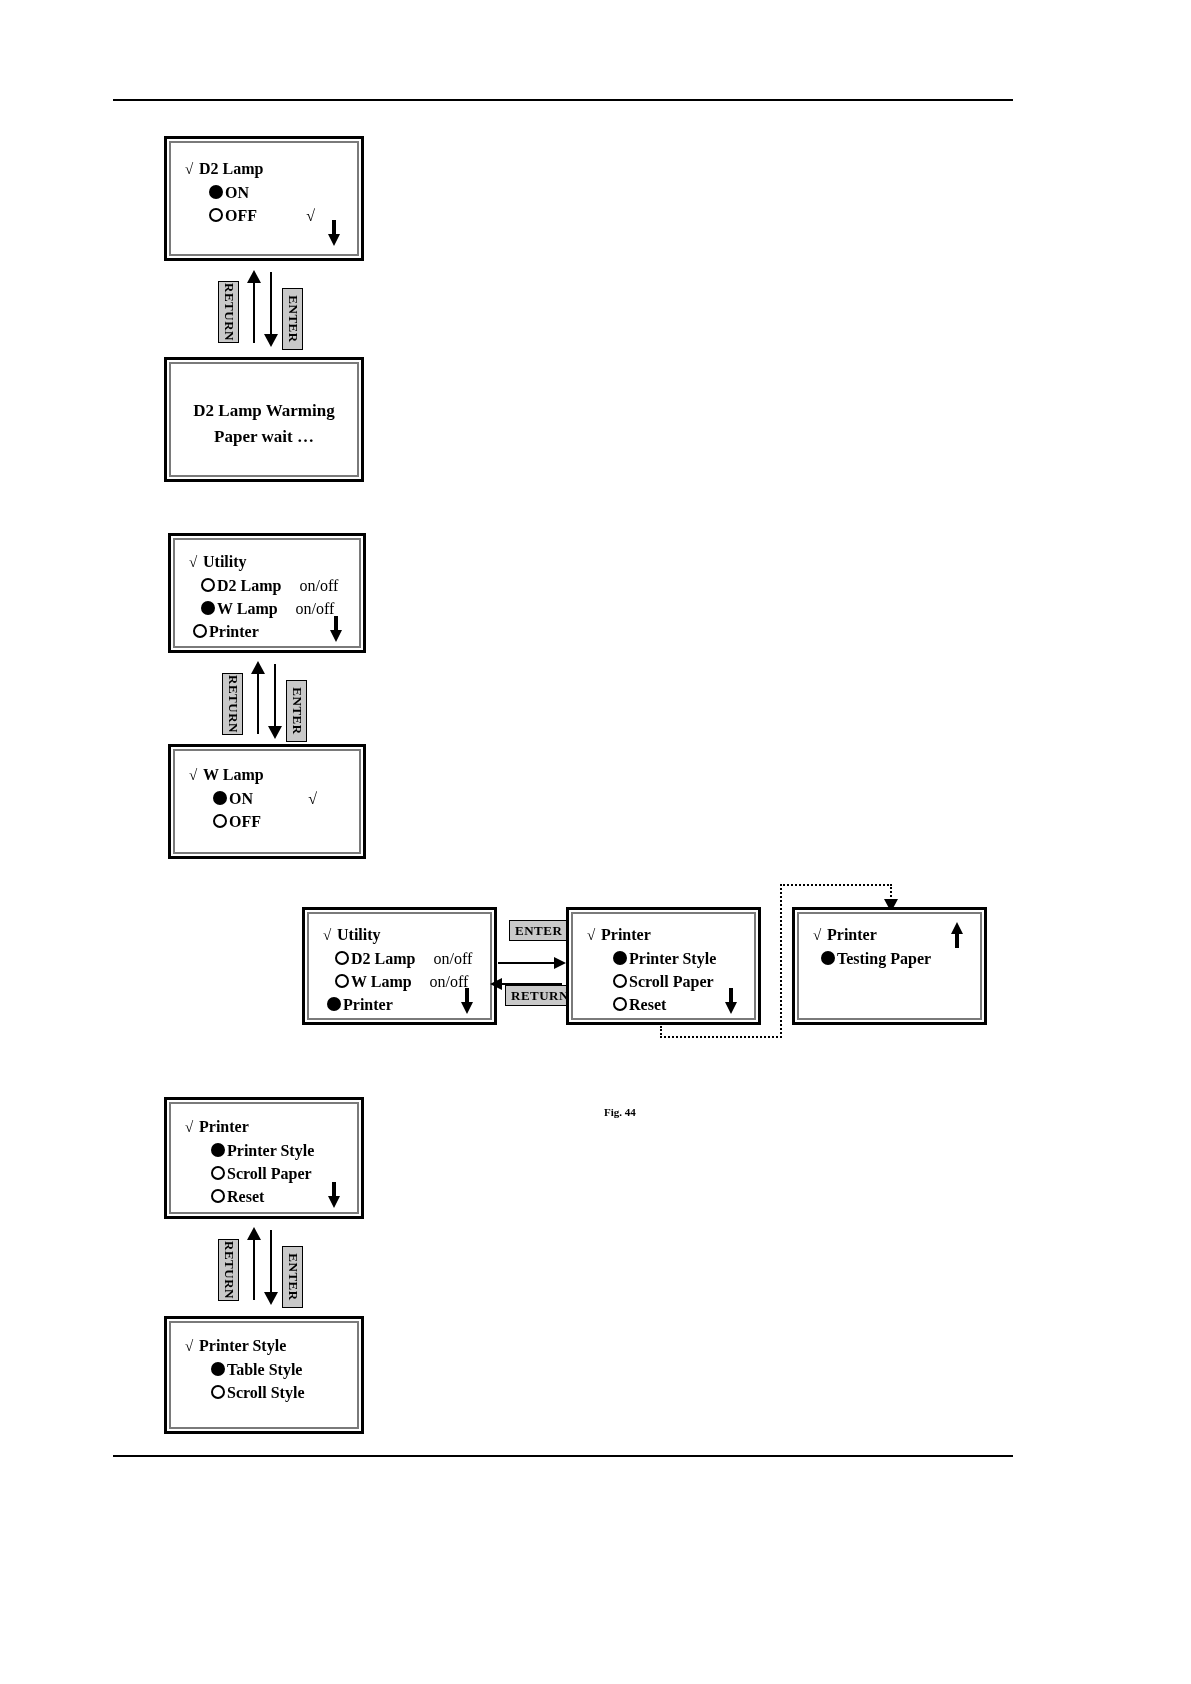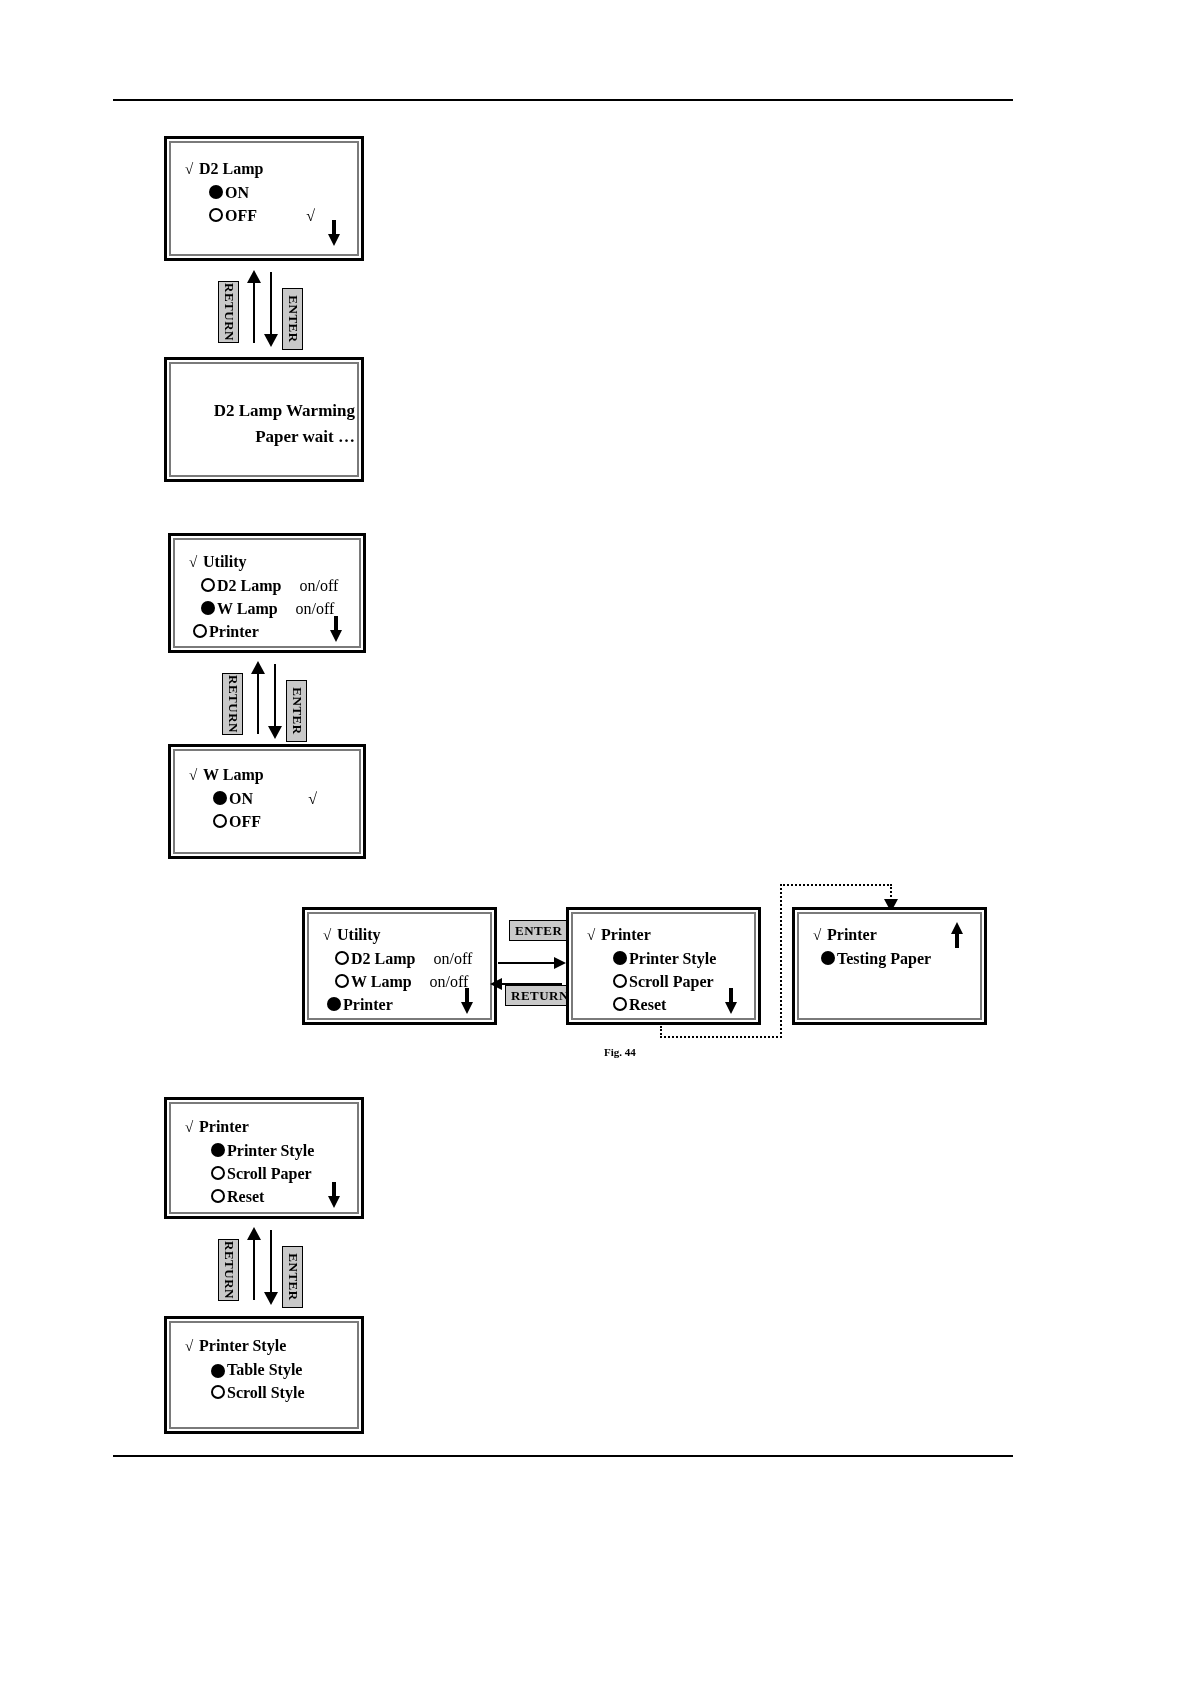--- a/index.html
+++ b/index.html
@@ -77,21 +77,21 @@
 
   .label { font-weight: bold; }
   .sublabel { font-weight: normal; margin-left: 18px; }
   .tickmark {
     font-weight: bold;
     margin-left: auto;
     padding-right: 40px;
   }
 
   .msg-line {
-    text-align: right;
+    text-align: center;
     font-weight: bold;
     font-size: 17px;
     line-height: 26px;
   }
 
   
   .corner-arrow {
     position: absolute;
     right: 14px;
     width: 14px;
@@ -371,21 +371,21 @@
         <span class="label">Testing Paper</span>
       </div>
       <div class="corner-arrow" style="top:6px;">
         <svg width="14" height="26" viewBox="0 0 14 26">
             <path d="M7 0 L13 12 h-4 v14 h-4 V12 h-4 z" fill="#000"></path>
           </svg>
       </div>
     </div>
   </div>
 
-  <div class="figcaption" style="left:604px; top:1046px;">Fig. 44</div>
+  <div class="figcaption" style="left:604px; top:1106px;">Fig. 44</div>
 
   <div class="screen" style="left:164px; top:1097px; width:200px; height:122px;">
     <div class="screen-inner">
       <div class="line title-line" style="margin-top:9px;">
         <span class="chk">√</span>
         <span class="label">Printer</span>
       </div>
       <div class="line" style="padding-left:38px;">
         <span class="bullet filled"></span>
         <span class="label">Printer Style</span>
@@ -416,21 +416,21 @@
   <div class="keylabel vert" style="left:282px; top:1246px;">
     <span>ENTER</span>
   </div>
 
   <div class="screen" style="left:164px; top:1316px; width:200px; height:118px;">
     <div class="screen-inner">
       <div class="line title-line" style="margin-top:9px;">
         <span class="chk">√</span>
         <span class="label">Printer Style</span>
       </div>
-      <div class="line" style="padding-left:38px;align-items:center;">
+      <div class="line" style="padding-left:38px;">
         <span class="bullet filled"></span>
         <span class="label">Table Style</span>
       </div>
       <div class="line" style="padding-left:38px;">
         <span class="bullet"></span>
         <span class="label">Scroll Style</span>
       </div>
     </div>
   </div>
 

